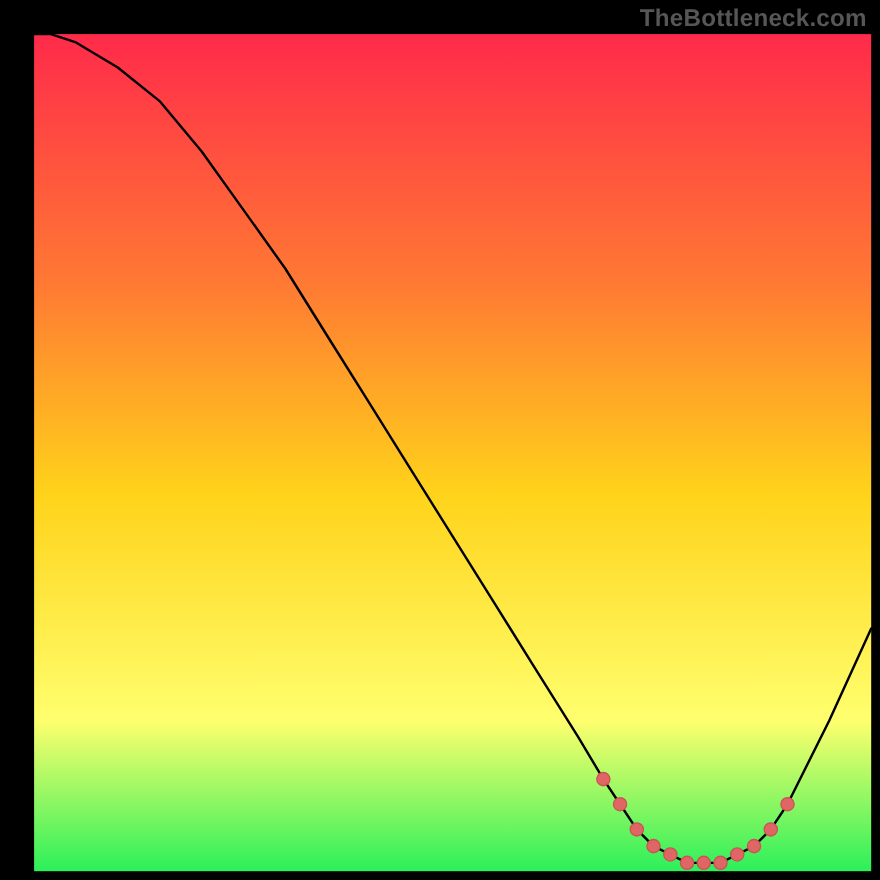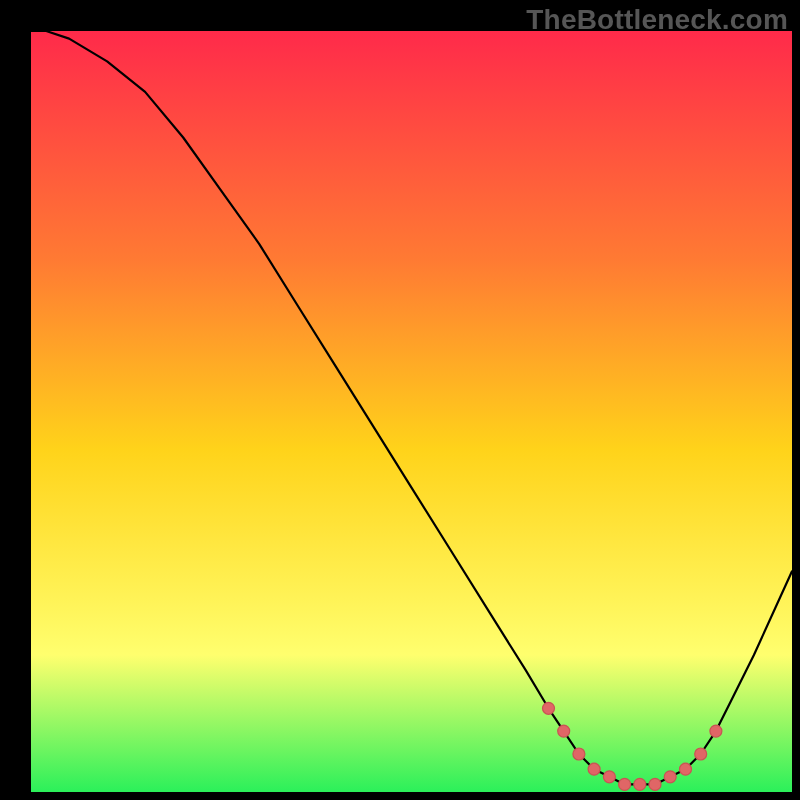--- a/index.html
+++ b/index.html
@@ -14,21 +14,21 @@
     position: relative;
     width: 800px;
     height: 800px;
     background: #000000;
   }
   .watermark {
     position: absolute;
     top: 4px;
     right: 12px;
     font-family: Arial, Helvetica, sans-serif;
-    font-size: 28px;
+    font-size: 22px;
     font-weight: 600;
     color: #565656;
     letter-spacing: 0.2px;
     user-select: none;
   }
   svg.plot {
     position: absolute;
     left: 0;
     top: 0;
     width: 800px;

